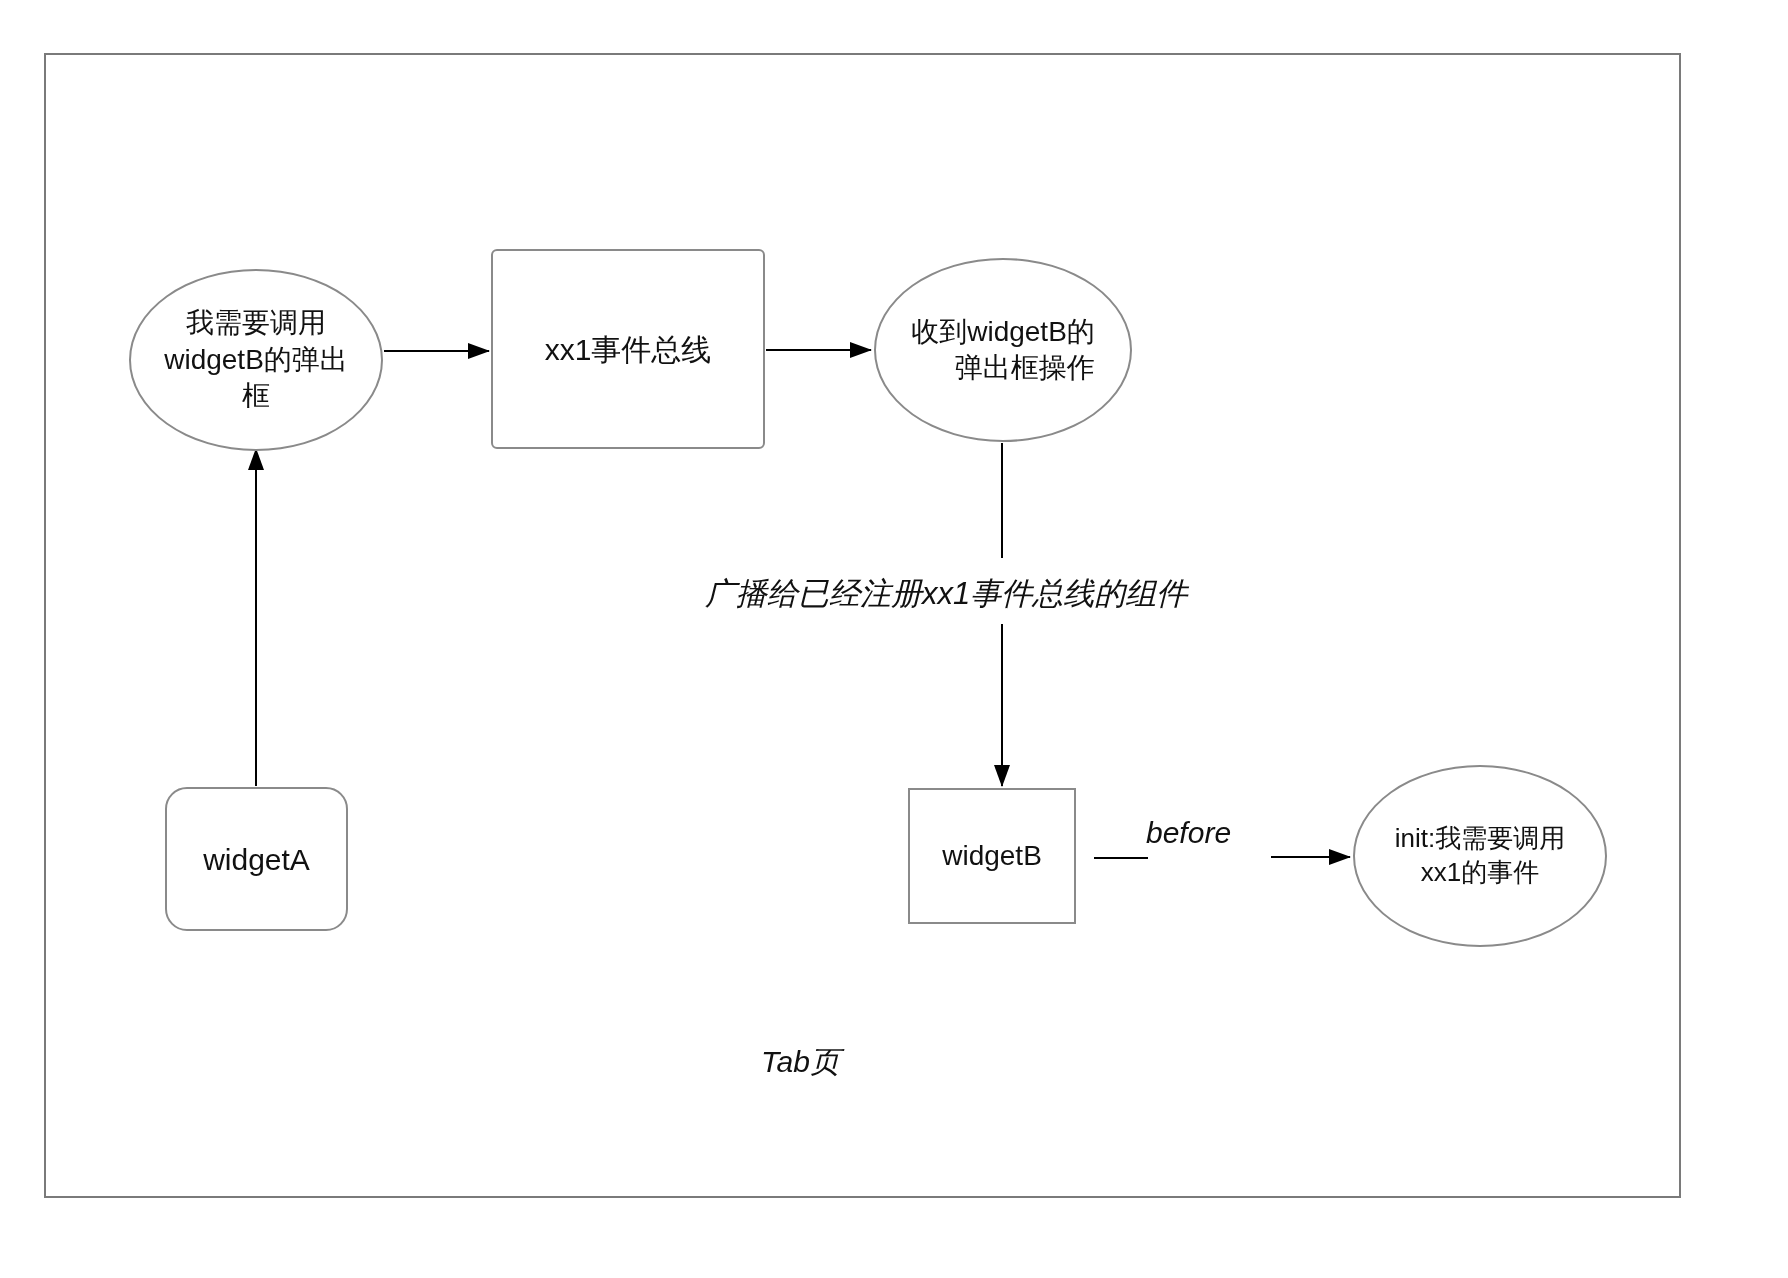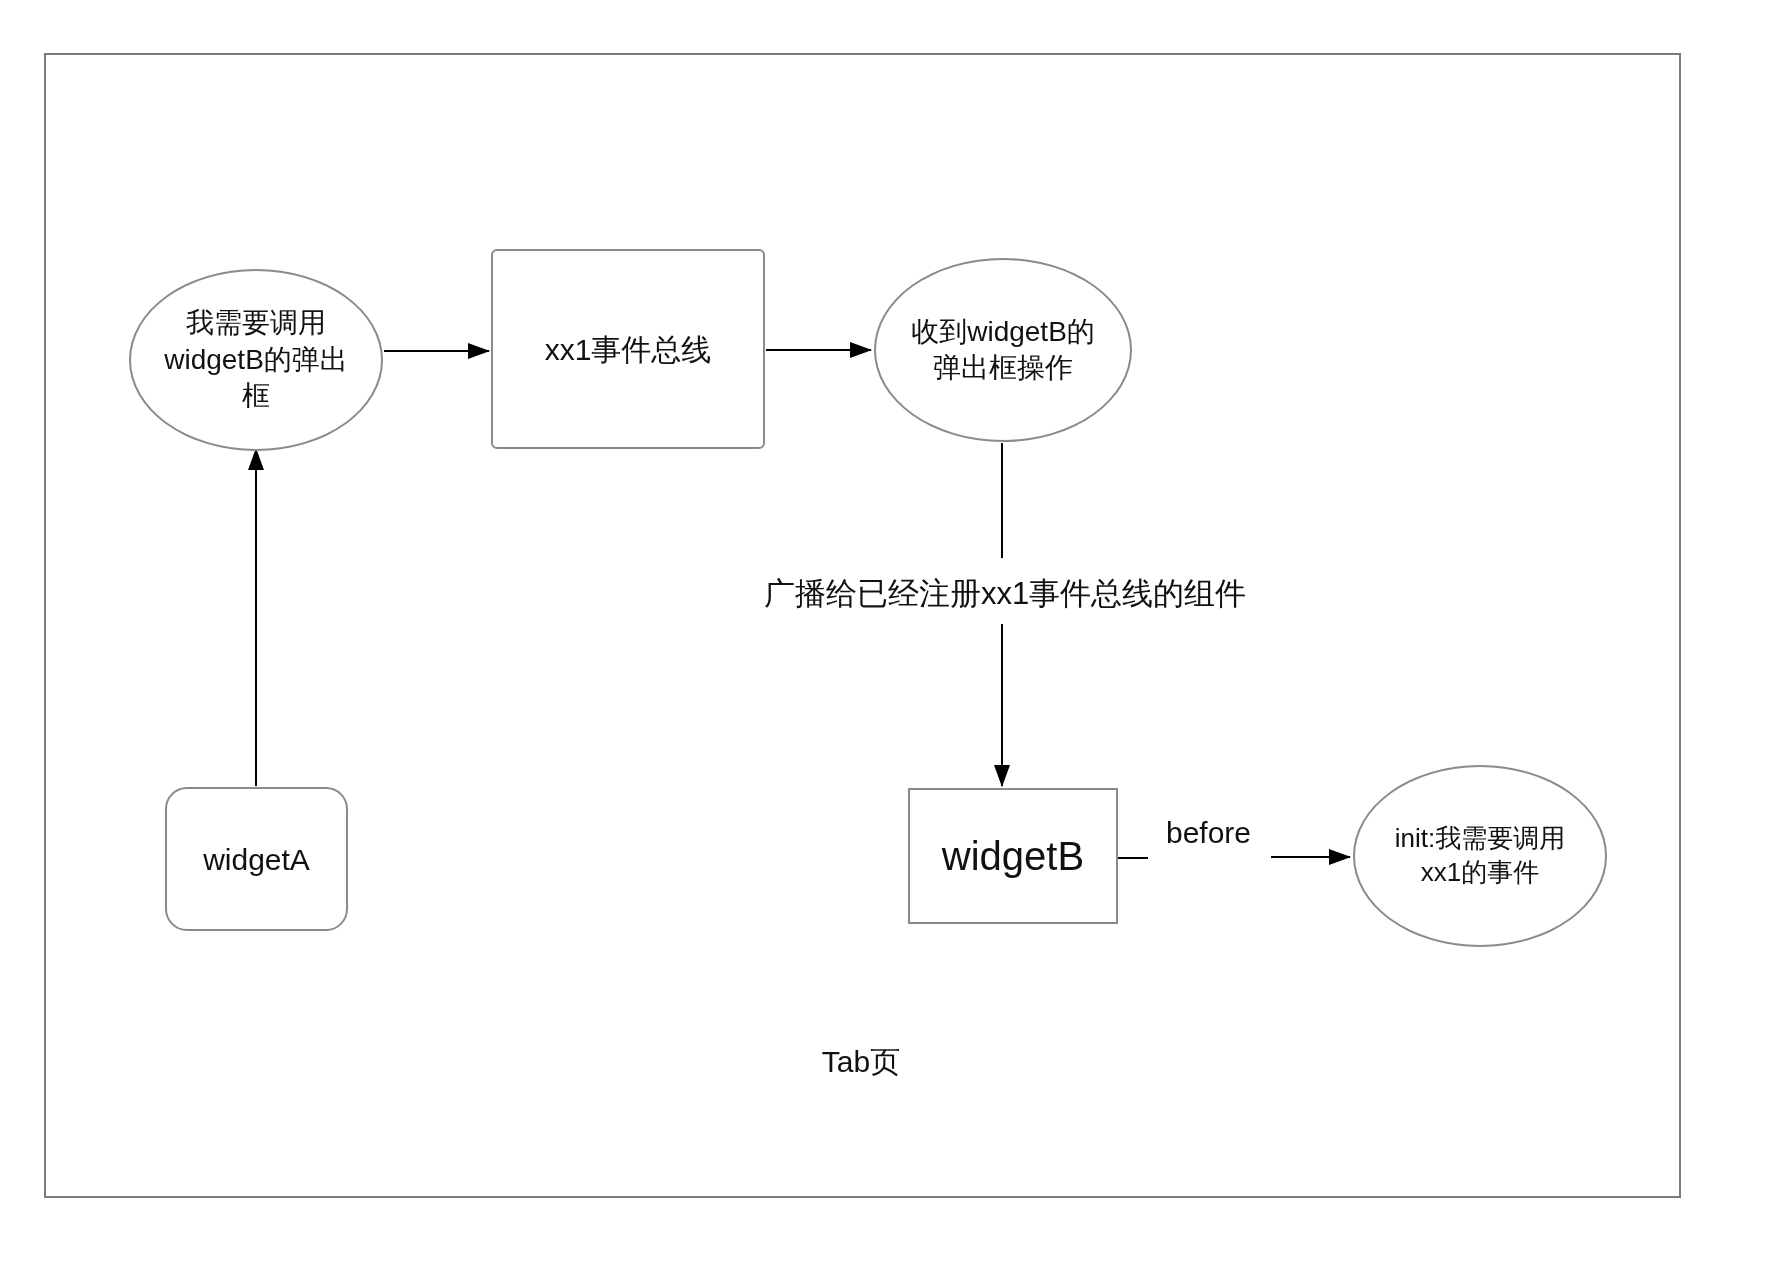--- a/index.html
+++ b/index.html
@@ -35,28 +35,29 @@
     border: 2px solid var(--shape-stroke, #8a8a8a);
     box-sizing: border-box;
   }
   .node .lbl {
     white-space: pre-line;
     line-height: 1.3;
   }
   .ellipse { border-radius: 50%; }
   .n-need-popup   { left: 129px; top: 269px; width: 254px; height: 182px; font-size: 28px; }
   .n-event-bus    { left: 491px; top: 249px; width: 274px; height: 200px; font-size: 30px; border-radius: 6px; }
-  .n-received     { left: 874px; top: 258px; width: 258px; height: 184px; font-size: 28px; }
+  .n-received     { left: 874px; top: 258px; width: 258px; height: 184px; font-size: 28px; text-align: right; }
   .n-widget-a     { left: 165px; top: 787px; width: 183px; height: 144px; font-size: 30px; border-radius: 22px; }
-  .n-widget-b     { left: 908px; top: 788px; width: 210px; height: 136px; font-size: 40px; }
+  .n-widget-b     { left: 908px; top: 788px; width: 168px; height: 136px; font-size: 28px; }
   .n-init         { left: 1353px; top: 765px; width: 254px; height: 182px; font-size: 26px; }
   .float-label {
     position: absolute;
-    text-align: center;
+    text-align: left;
     white-space: nowrap;
+    font-style: italic;
   }
   .l-broadcast { left: 705px;  top: 573px;  width: 600px; font-size: 31px; }
   .l-before    { left: 1146px; top: 816px;  width: 125px; font-size: 30px; }
   .l-tab       { left: 761px;  top: 1042px; width: 200px; font-size: 30px; }
 </style>
 </head>
 <body>
 
 <div class="canvas">
 

